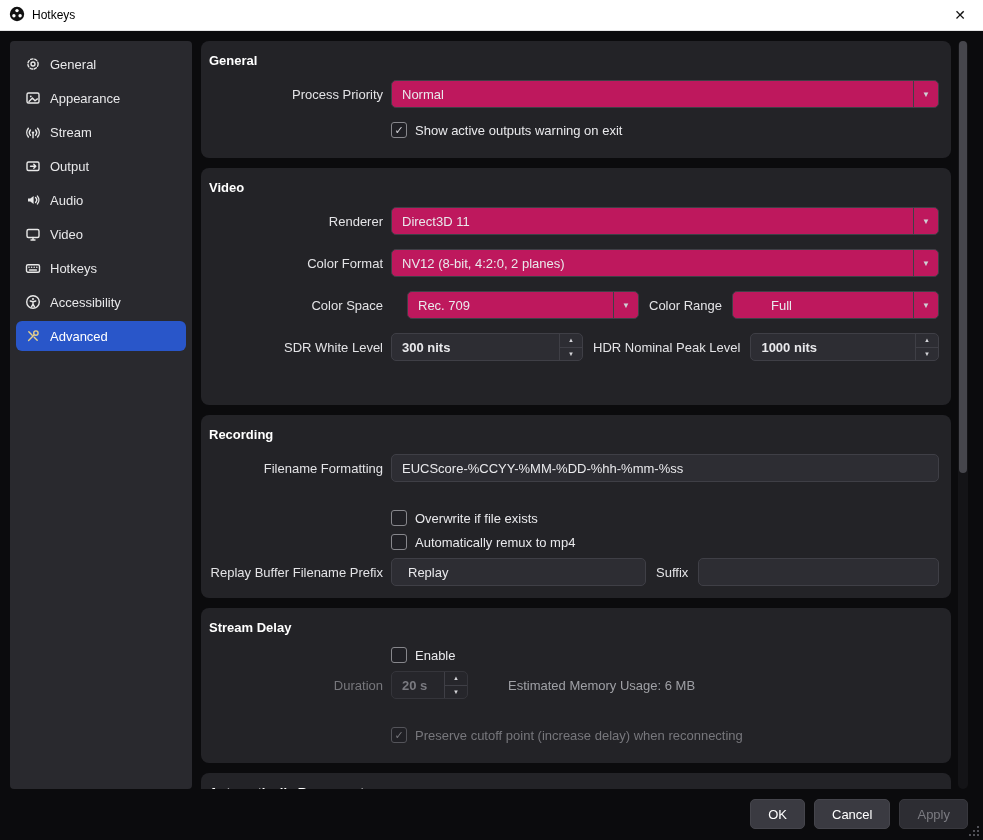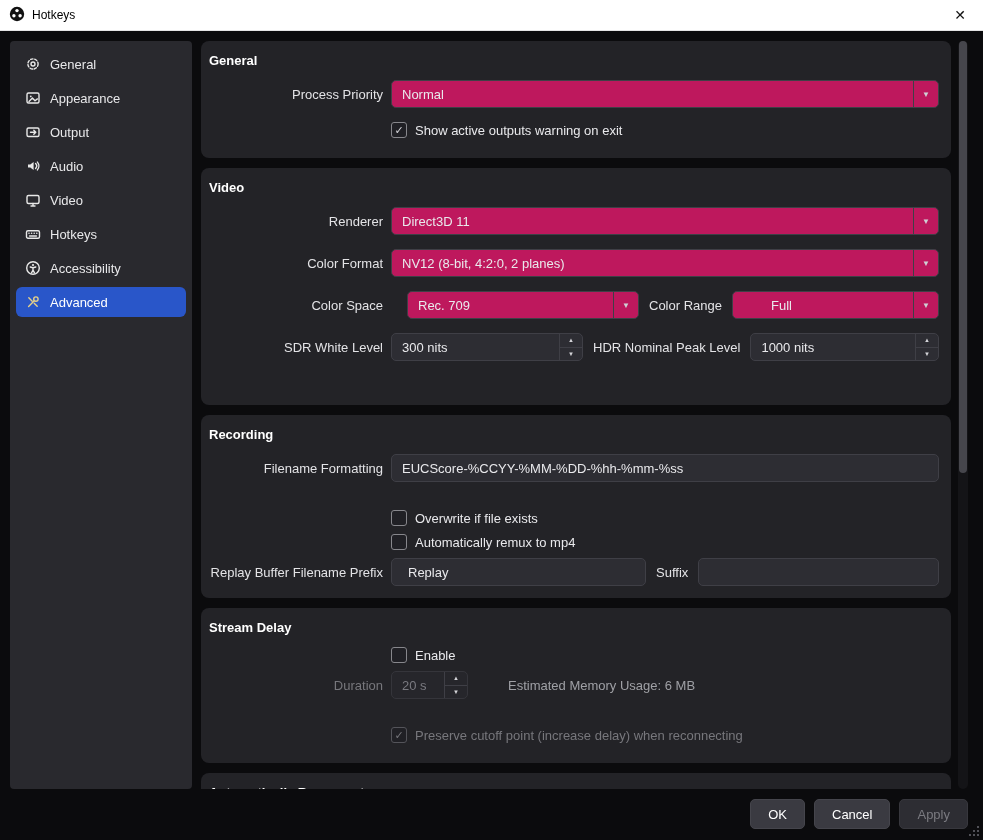--- a/index.html
+++ b/index.html
@@ -53,21 +53,21 @@
     display:flex; align-items:center; overflow:hidden; cursor:default;
   }
   .combo .cval { flex:1; padding-left:10px; color:#e9e9ec; white-space:nowrap; overflow:hidden; }
   .combo .carrow {
     width:25px; height:100%; border-left:1px solid #3f3f46;
     display:flex; align-items:center; justify-content:center; font-size:8px; color:#cfcfd4;
   }
   
   .spin {
     height:28px; background:#2d2d33; border:1px solid #3f3f46; border-radius:5px;
-    display:flex; overflow:hidden; cursor:default;
+    display:flex; overflow:hidden; cursor:default;font-weight:bold;
   }
   .spin .val { flex:1; display:flex; align-items:center; padding-left:10px; white-space:nowrap; }
   .spin .btns { width:23px; display:flex; flex-direction:column; border-left:1px solid #3f3f46; }
   .spin .sb { flex:1; display:flex; align-items:center; justify-content:center; font-size:6px; color:#d4d4d8; }
   .spin .sb + .sb { border-top:1px solid #3f3f46; }
   .spin.disabled { background:#26262b; border-color:#35353b; }
   .spin.disabled .val { color:#7a7a80; }
   
   .tinput {
     height:28px; background:#2d2d33; border:1px solid #3f3f46; border-radius:5px;
@@ -135,20 +135,30 @@
             <rect x="2" y="3" width="12" height="10" rx="1.5"></rect>
             <circle cx="5.8" cy="6.4" r="0.9" fill="#e8e8e8" stroke="none"></circle>
             <path d="M4 11.5l3.4-3.4 2.6 2.6 2.4-1.8"></path>
           </svg>
       </span>
       <span>Appearance</span>
     </div>
     <div class="side-item">
       <span class="sicon">
         <svg viewBox="0 0 16 16">
+            <circle cx="8" cy="8.6" r="1.2" fill="#e8e8e8" stroke="none"></circle>
+            <path d="M8 9.8v4"></path>
+            <path d="M5.4 11.2a4 4 0 0 1 0-5.2M10.6 6a4 4 0 0 1 0 5.2M3.4 13a6.8 6.8 0 0 1 0-8.8M12.6 4.2a6.8 6.8 0 0 1 0 8.8"></path>
+          </svg>
+      </span>
+      <span>Stream</span>
+    </div>
+    <div class="side-item">
+      <span class="sicon">
+        <svg viewBox="0 0 16 16">
             <rect x="2" y="4" width="12" height="8.5" rx="1.5"></rect>
             <path d="M5.5 8.2h5M8.8 6.2l2 2-2 2"></path>
           </svg>
       </span>
       <span>Output</span>
     </div>
     <div class="side-item">
       <span class="sicon">
         <svg viewBox="0 0 16 16">
             <path d="M3 6.4h2.3L8.6 4v8L5.3 9.6H3z" fill="#e8e8e8" stroke="none"></path>

